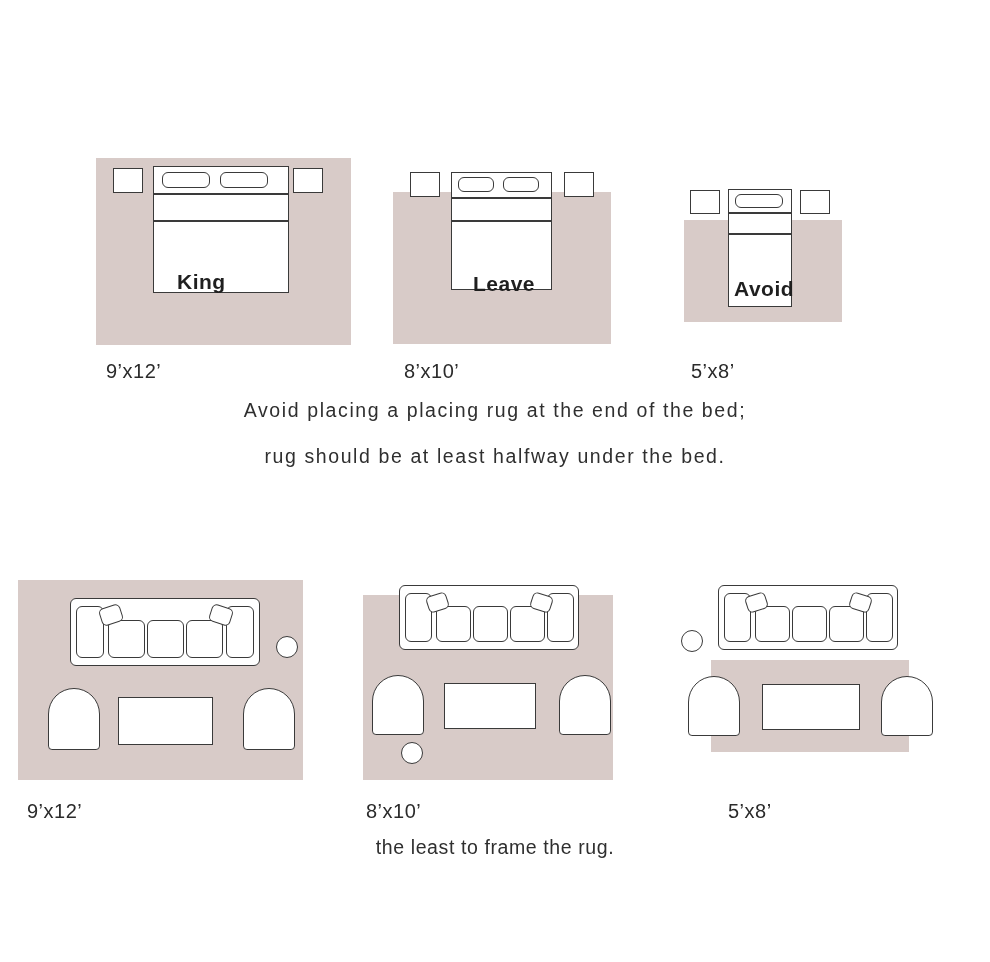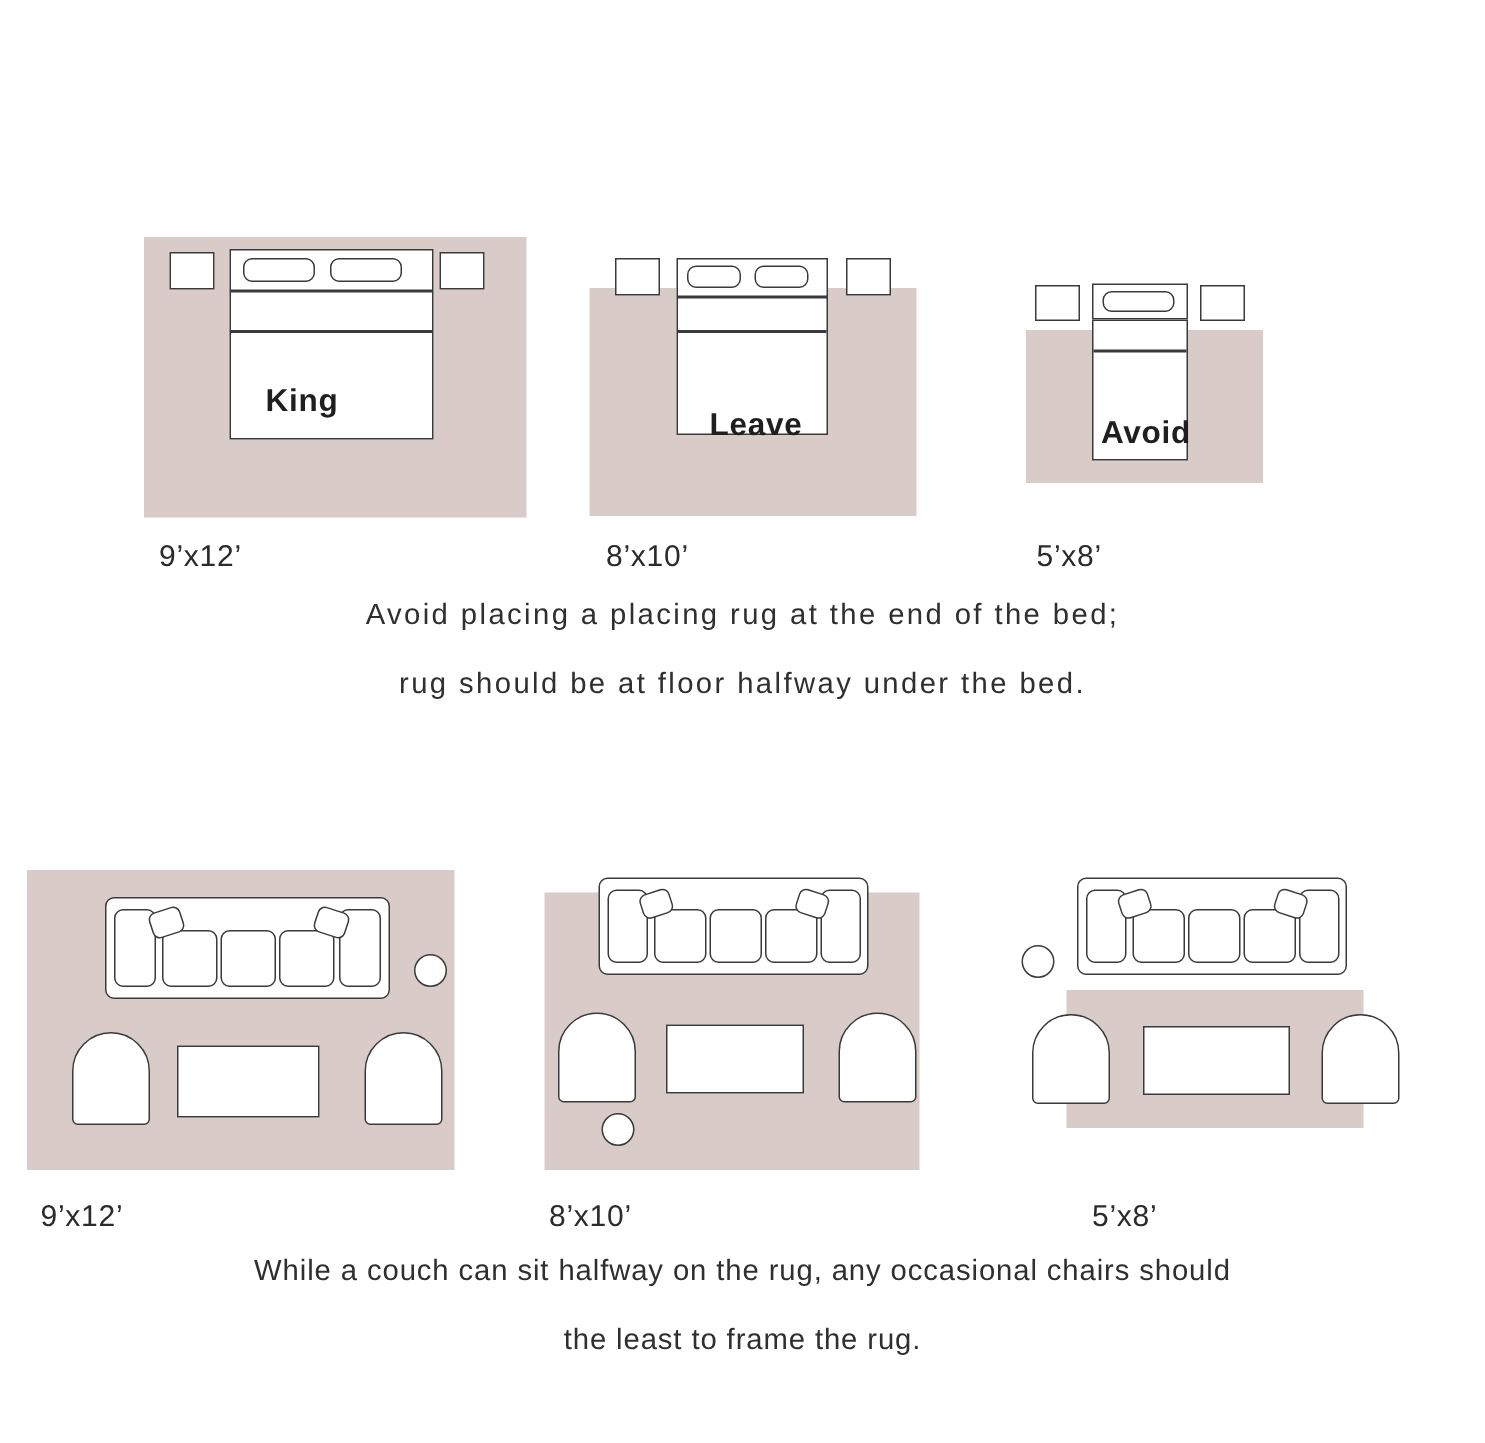--- a/index.html
+++ b/index.html
@@ -116,21 +116,21 @@
       <div class="shape" style="left:197px; top:10px; width:30px; height:25px;"></div>
 
       <div class="shape" style="left:57px; top:8px; width:136px; height:28px;"></div>
 
       <div class="shape rr" style="left:66px; top:14px; width:48px; height:16px;"></div>
       <div class="shape rr" style="left:124px; top:14px; width:48px; height:16px;"></div>
 
       <div class="shape" style="left:57px; top:36px; width:136px; height:99px;"></div>
 
       <div class="line" style="left:58px; top:62px; width:134px; height:1.6px;"></div>
-      <div class="label-in" style="left:81px; top:98px;">King</div>
+      <div class="label-in" style="left:81px; top:112px;">King</div>
     </div>
     <div class="size-label" style="left:106px; top:338px;">9’x12’</div>
 
     <div class="diagram" style="left:393px; top:150px; width:220px; height:170px;">
       <div class="rug" style="left:0; top:20px; width:218px; height:152px;"></div>
       <div class="shape" style="left:17px; top:0px; width:30px; height:25px;"></div>
       <div class="shape" style="left:171px; top:0px; width:30px; height:25px;"></div>
       <div class="shape" style="left:58px; top:0px; width:101px; height:26px;"></div>
       <div class="shape rr" style="left:65px; top:5px; width:36px; height:15px;"></div>
       <div class="shape rr" style="left:110px; top:5px; width:36px; height:15px;"></div>
@@ -148,21 +148,21 @@
       <div class="shape rr" style="left:51px; top:7px; width:48px; height:14px;"></div>
       <div class="shape" style="left:44px; top:26px; width:64px; height:94px;"></div>
       <div class="line" style="left:45px; top:46px; width:62px; height:1.6px;"></div>
       <div class="label-in" style="left:50px; top:90px;">Avoid</div>
     </div>
     <div class="size-label" style="left:691px; top:338px;">5’x8’</div>
   </div>
 
   <div class="para wide-track" style="top:388px;">
     <span class="ln">Avoid placing a placing rug at the end of the bed;</span>
-    <span class="ln">rug should be at floor halfway under the bed.</span>
+    <span class="ln">rug should be at least halfway under the bed.</span>
   </div>
 
   <div class="row">
 
     <div class="diagram" style="left:18px; top:558px; width:290px; height:205px;">
       <div class="rug" style="left:0; top:0; width:285px; height:200px;"></div>
 
       <div class="shape rr" style="left:52px; top:18px; width:190px; height:68px;"></div>
       <div class="shape rr" style="left:58px; top:26px; width:28px; height:52px;"></div>
       <div class="shape rr" style="left:208px; top:26px; width:28px; height:52px;"></div>
@@ -210,17 +210,16 @@
       <div class="shape" style="left:185px; top:14px; width:21px; height:17px; border-radius:5px; transform:rotate(18deg);"></div>
       <div class="shape" style="left:16px; top:50px; width:22px; height:22px; border-radius:50%;"></div>
       <div class="shape" style="left:97px; top:104px; width:98px; height:46px;"></div>
       <div class="shape chair-arm" style="left:23px; top:96px; width:52px; height:60px;"></div>
       <div class="shape chair-arm" style="left:216px; top:96px; width:52px; height:60px;"></div>
     </div>
     <div class="size-label" style="left:728px; top:778px;">5’x8’</div>
   </div>
 
   <div class="para" style="top:825px; letter-spacing:0.6px;">
-    <span class="ln">While a couch can sit halfway on the rug, any occasional chairs should</span>
     <span class="ln">the least to frame the rug.</span>
   </div>
 
 </div>
 
 </body></html>

